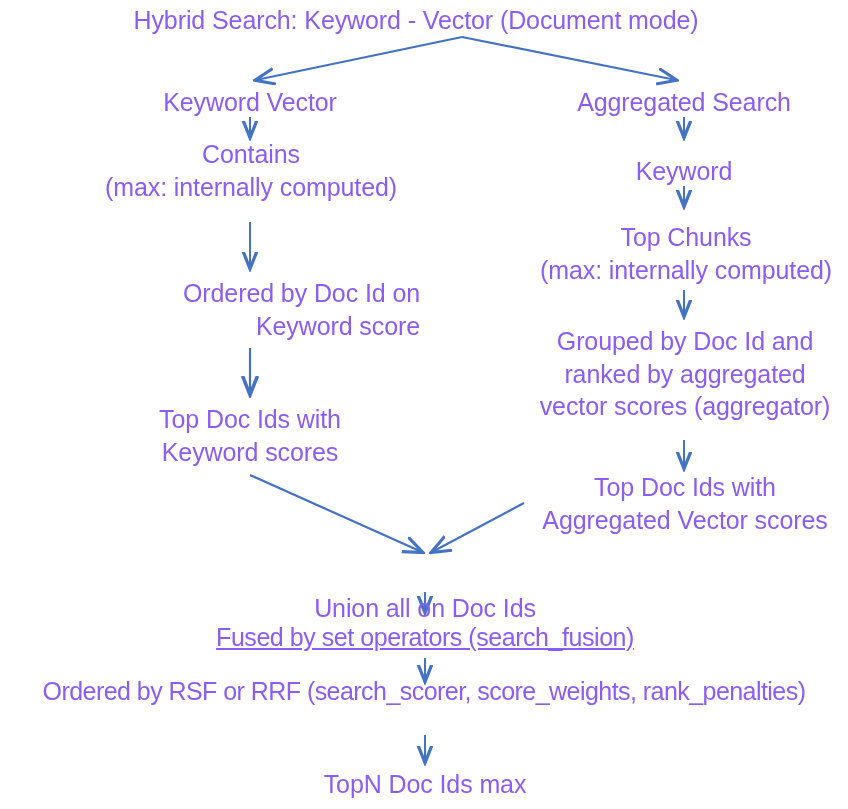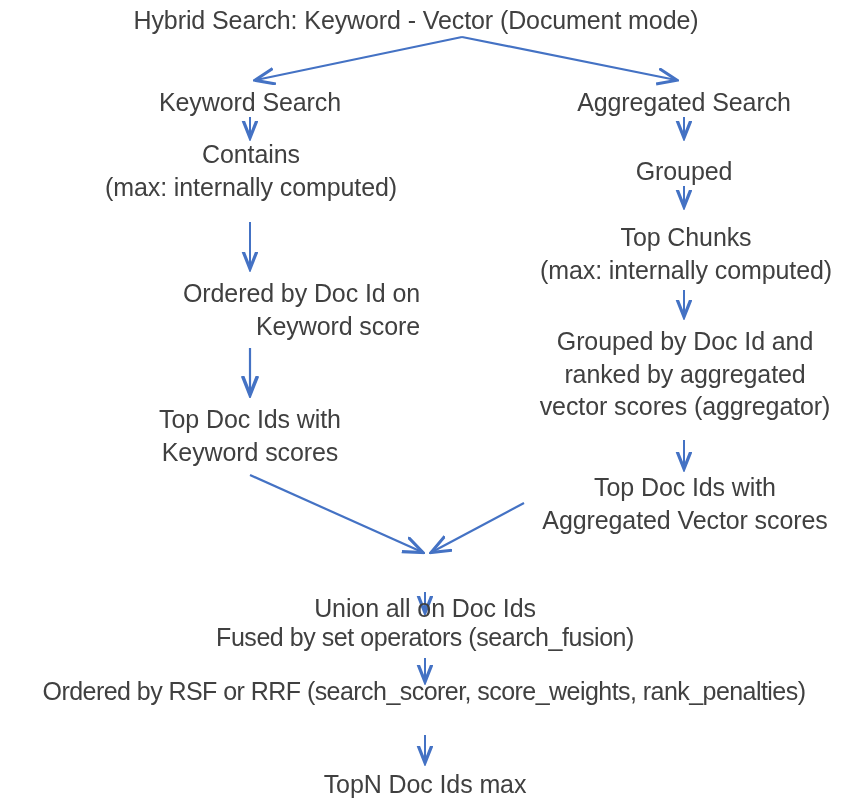--- a/index.html
+++ b/index.html
@@ -15,21 +15,21 @@
     font-family: "Liberation Sans", sans-serif;
     color: #0d0d0d;
     overflow: hidden;
   }
   .node {
     position: absolute;
     text-align: center;
     line-height: 1.30;
     white-space: pre-line;
     font-size: 25px;
-    color: #404040;
+    color: #8b5cf6;
     letter-spacing: -0.1px;
   }
   
   .node.wide {
     letter-spacing: -0.45px;
   }
   .node.widest {
     letter-spacing: -0.55px;
   }
   #arrows {
@@ -99,46 +99,46 @@
     <g>
       <path d="M425,658 L425,681" fill="none" stroke="#4472C4" stroke-width="2" marker-end="url(#ahs)"></path>
     </g>
     <g>
       <path d="M425,735 L425,762" fill="none" stroke="#4472C4" stroke-width="2" marker-end="url(#ahs)"></path>
     </g>
   </svg>
 
   <div class="node" style="left:116px; top:4px; width:600px; font-size:25px;">Hybrid Search: Keyword - Vector (Document mode)</div>
 
-  <div class="node" style="left:100px; top:86px; width:300px;">Keyword Search</div>
+  <div class="node" style="left:100px; top:86px; width:300px;">Keyword Vector</div>
 
   <div class="node" style="left:66px; top:138px; width:370px;">Contains
 (max: internally computed)</div>
 
   <div class="node" style="left:80px; top:277px; width:340px;text-align:right;">Ordered by Doc Id on
 Keyword score</div>
 
   <div class="node" style="left:80px; top:403px; width:340px;">Top Doc Ids with
 Keyword scores</div>
 
   <div class="node" style="left:534px; top:86px; width:300px;">Aggregated Search</div>
 
-  <div class="node" style="left:584px; top:155px; width:200px;">Grouped</div>
+  <div class="node" style="left:584px; top:155px; width:200px;">Keyword</div>
 
   <div class="node" style="left:502px; top:221px; width:368px;">Top Chunks
 (max: internally computed)</div>
 
   <div class="node" style="left:520px; top:325px; width:330px;">Grouped by Doc Id and
 ranked by aggregated
 vector scores (aggregator)</div>
 
   <div class="node" style="left:518px; top:471px; width:334px;">Top Doc Ids with
 Aggregated Vector scores</div>
 
   <div class="node" style="left:275px; top:592px; width:300px;">Union all on Doc Ids</div>
 
-  <div class="node wide" style="left:145px; top:621px; width:560px;">Fused by set operators (search_fusion)</div>
+  <div class="node wide" style="left:145px; top:621px; width:560px;text-decoration:underline;">Fused by set operators (search_fusion)</div>
 
   <div class="node widest" style="left:2px; top:675px; width:844px;">Ordered by RSF or RRF (search_scorer, score_weights, rank_penalties)</div>
 
   <div class="node" style="left:275px; top:768px; width:300px;">TopN Doc Ids max</div>
 
 </div>
 
 </body></html>

